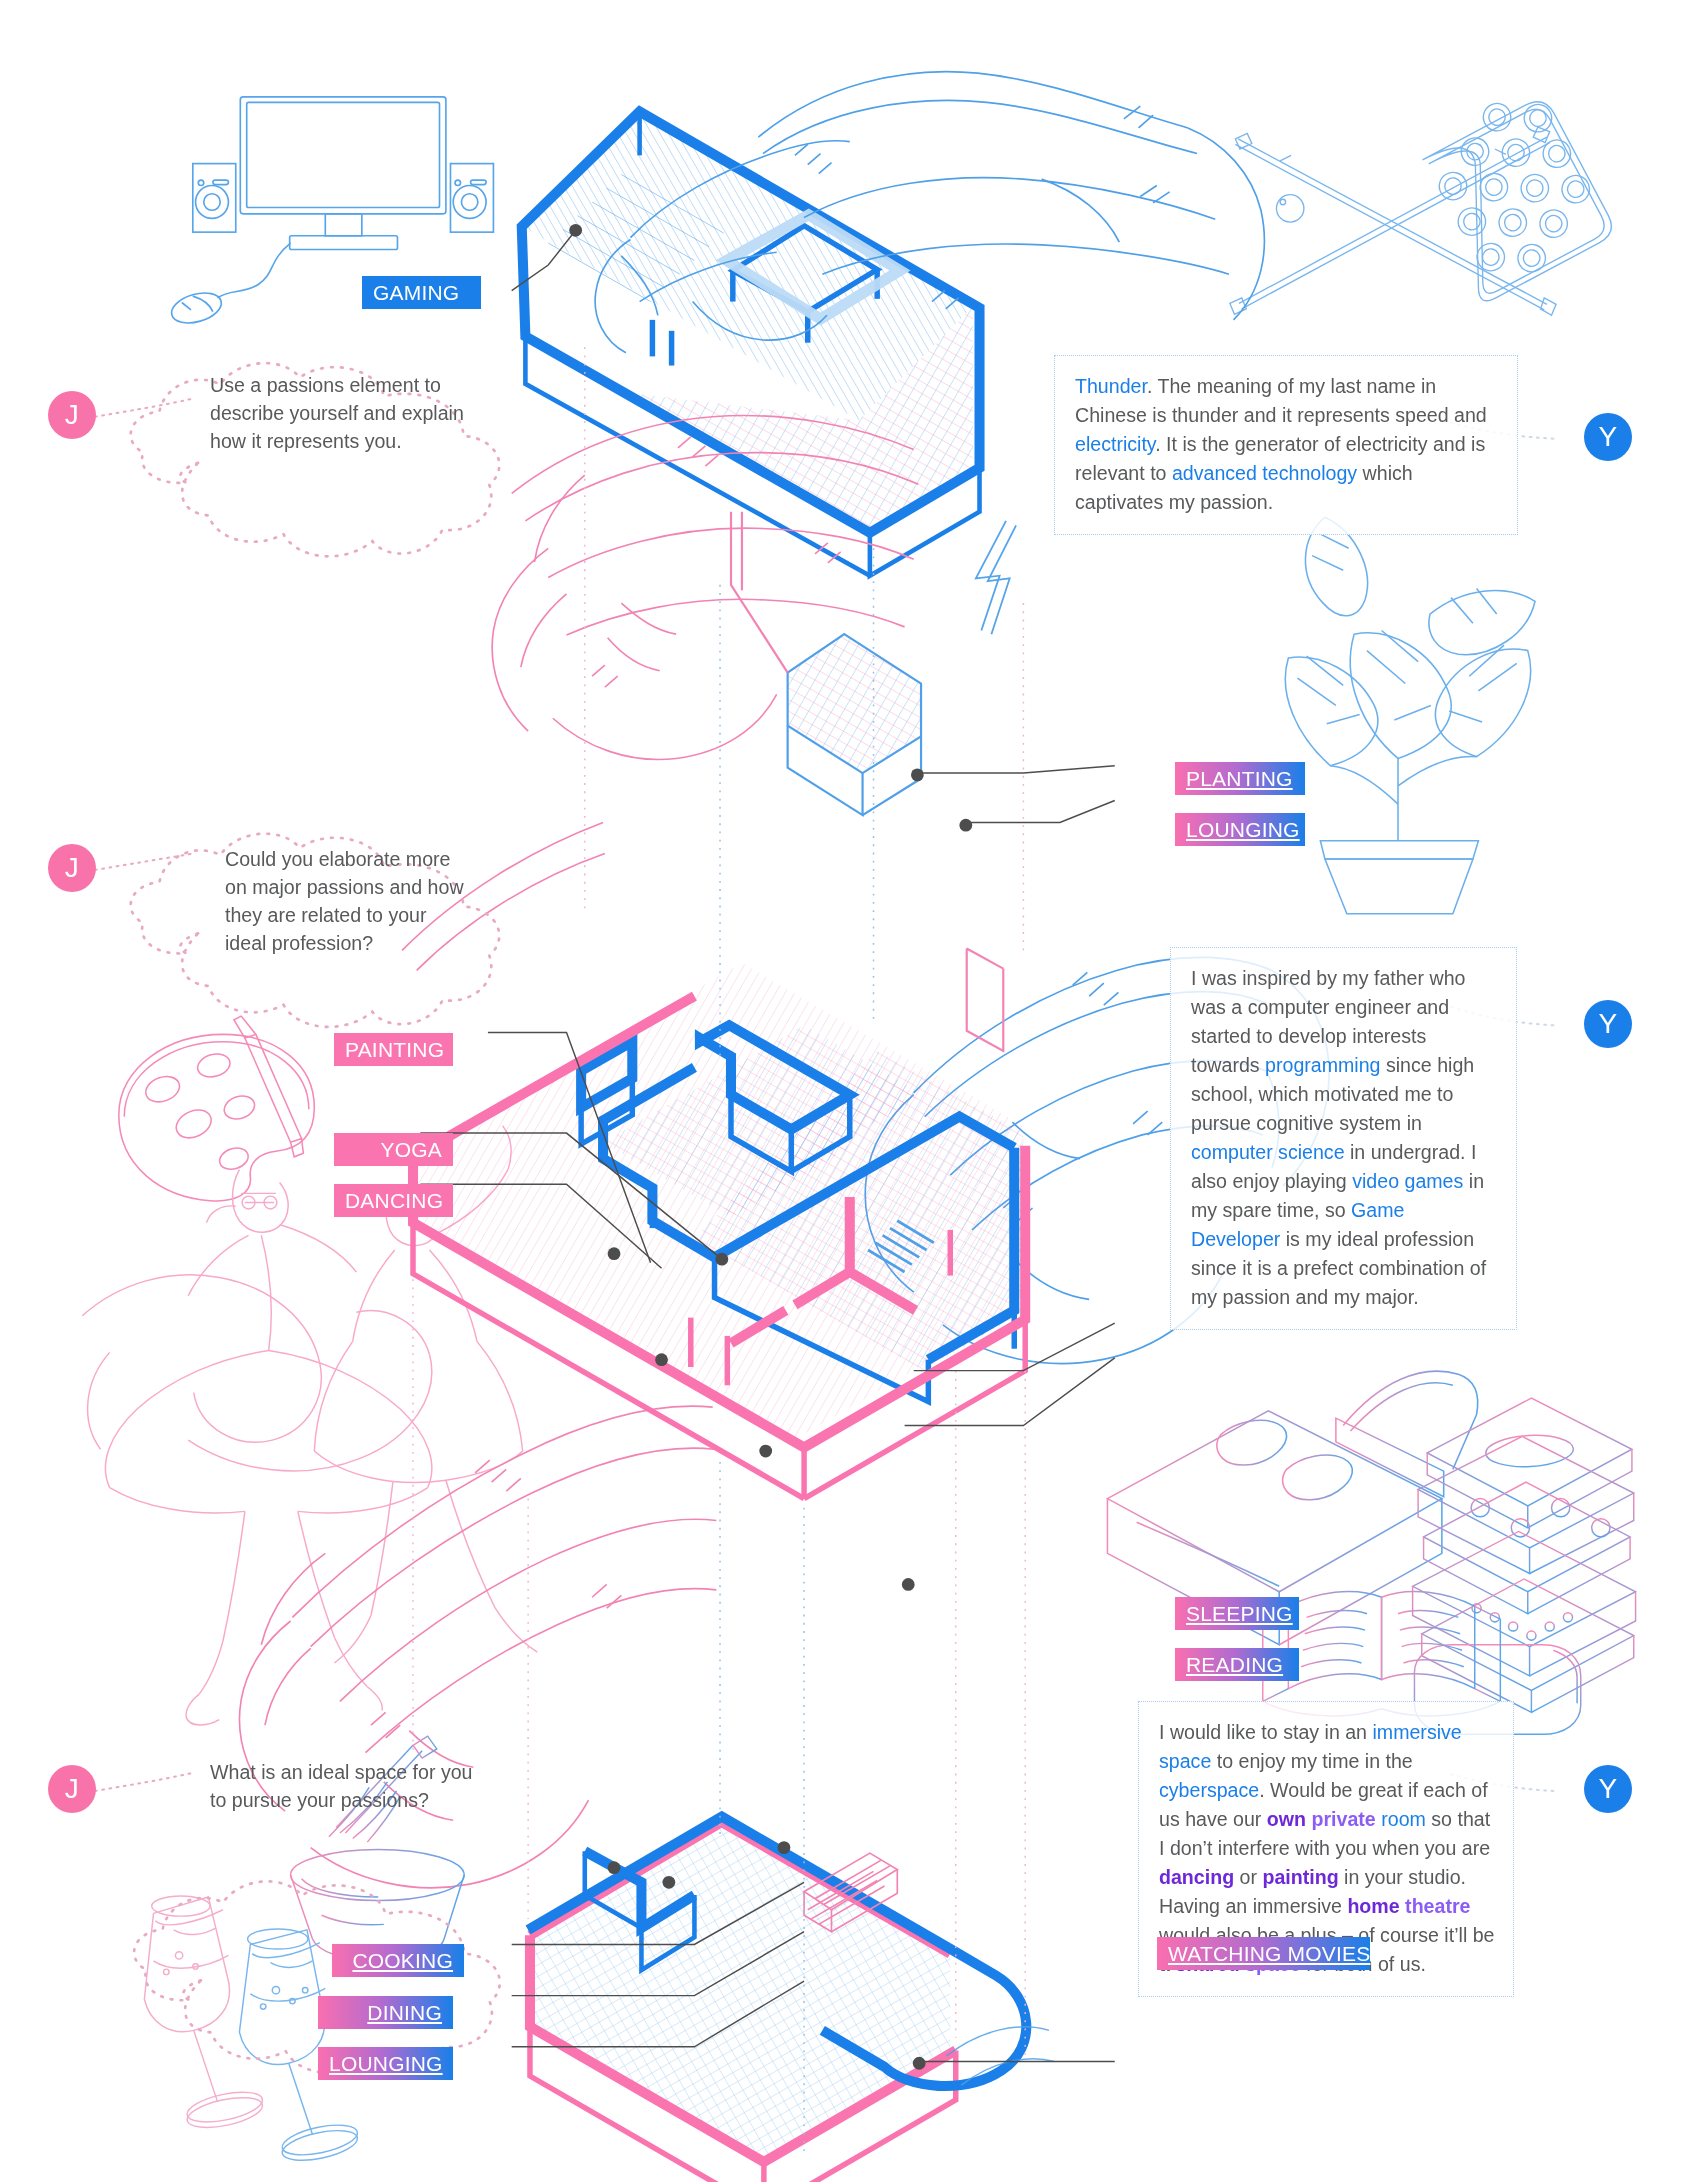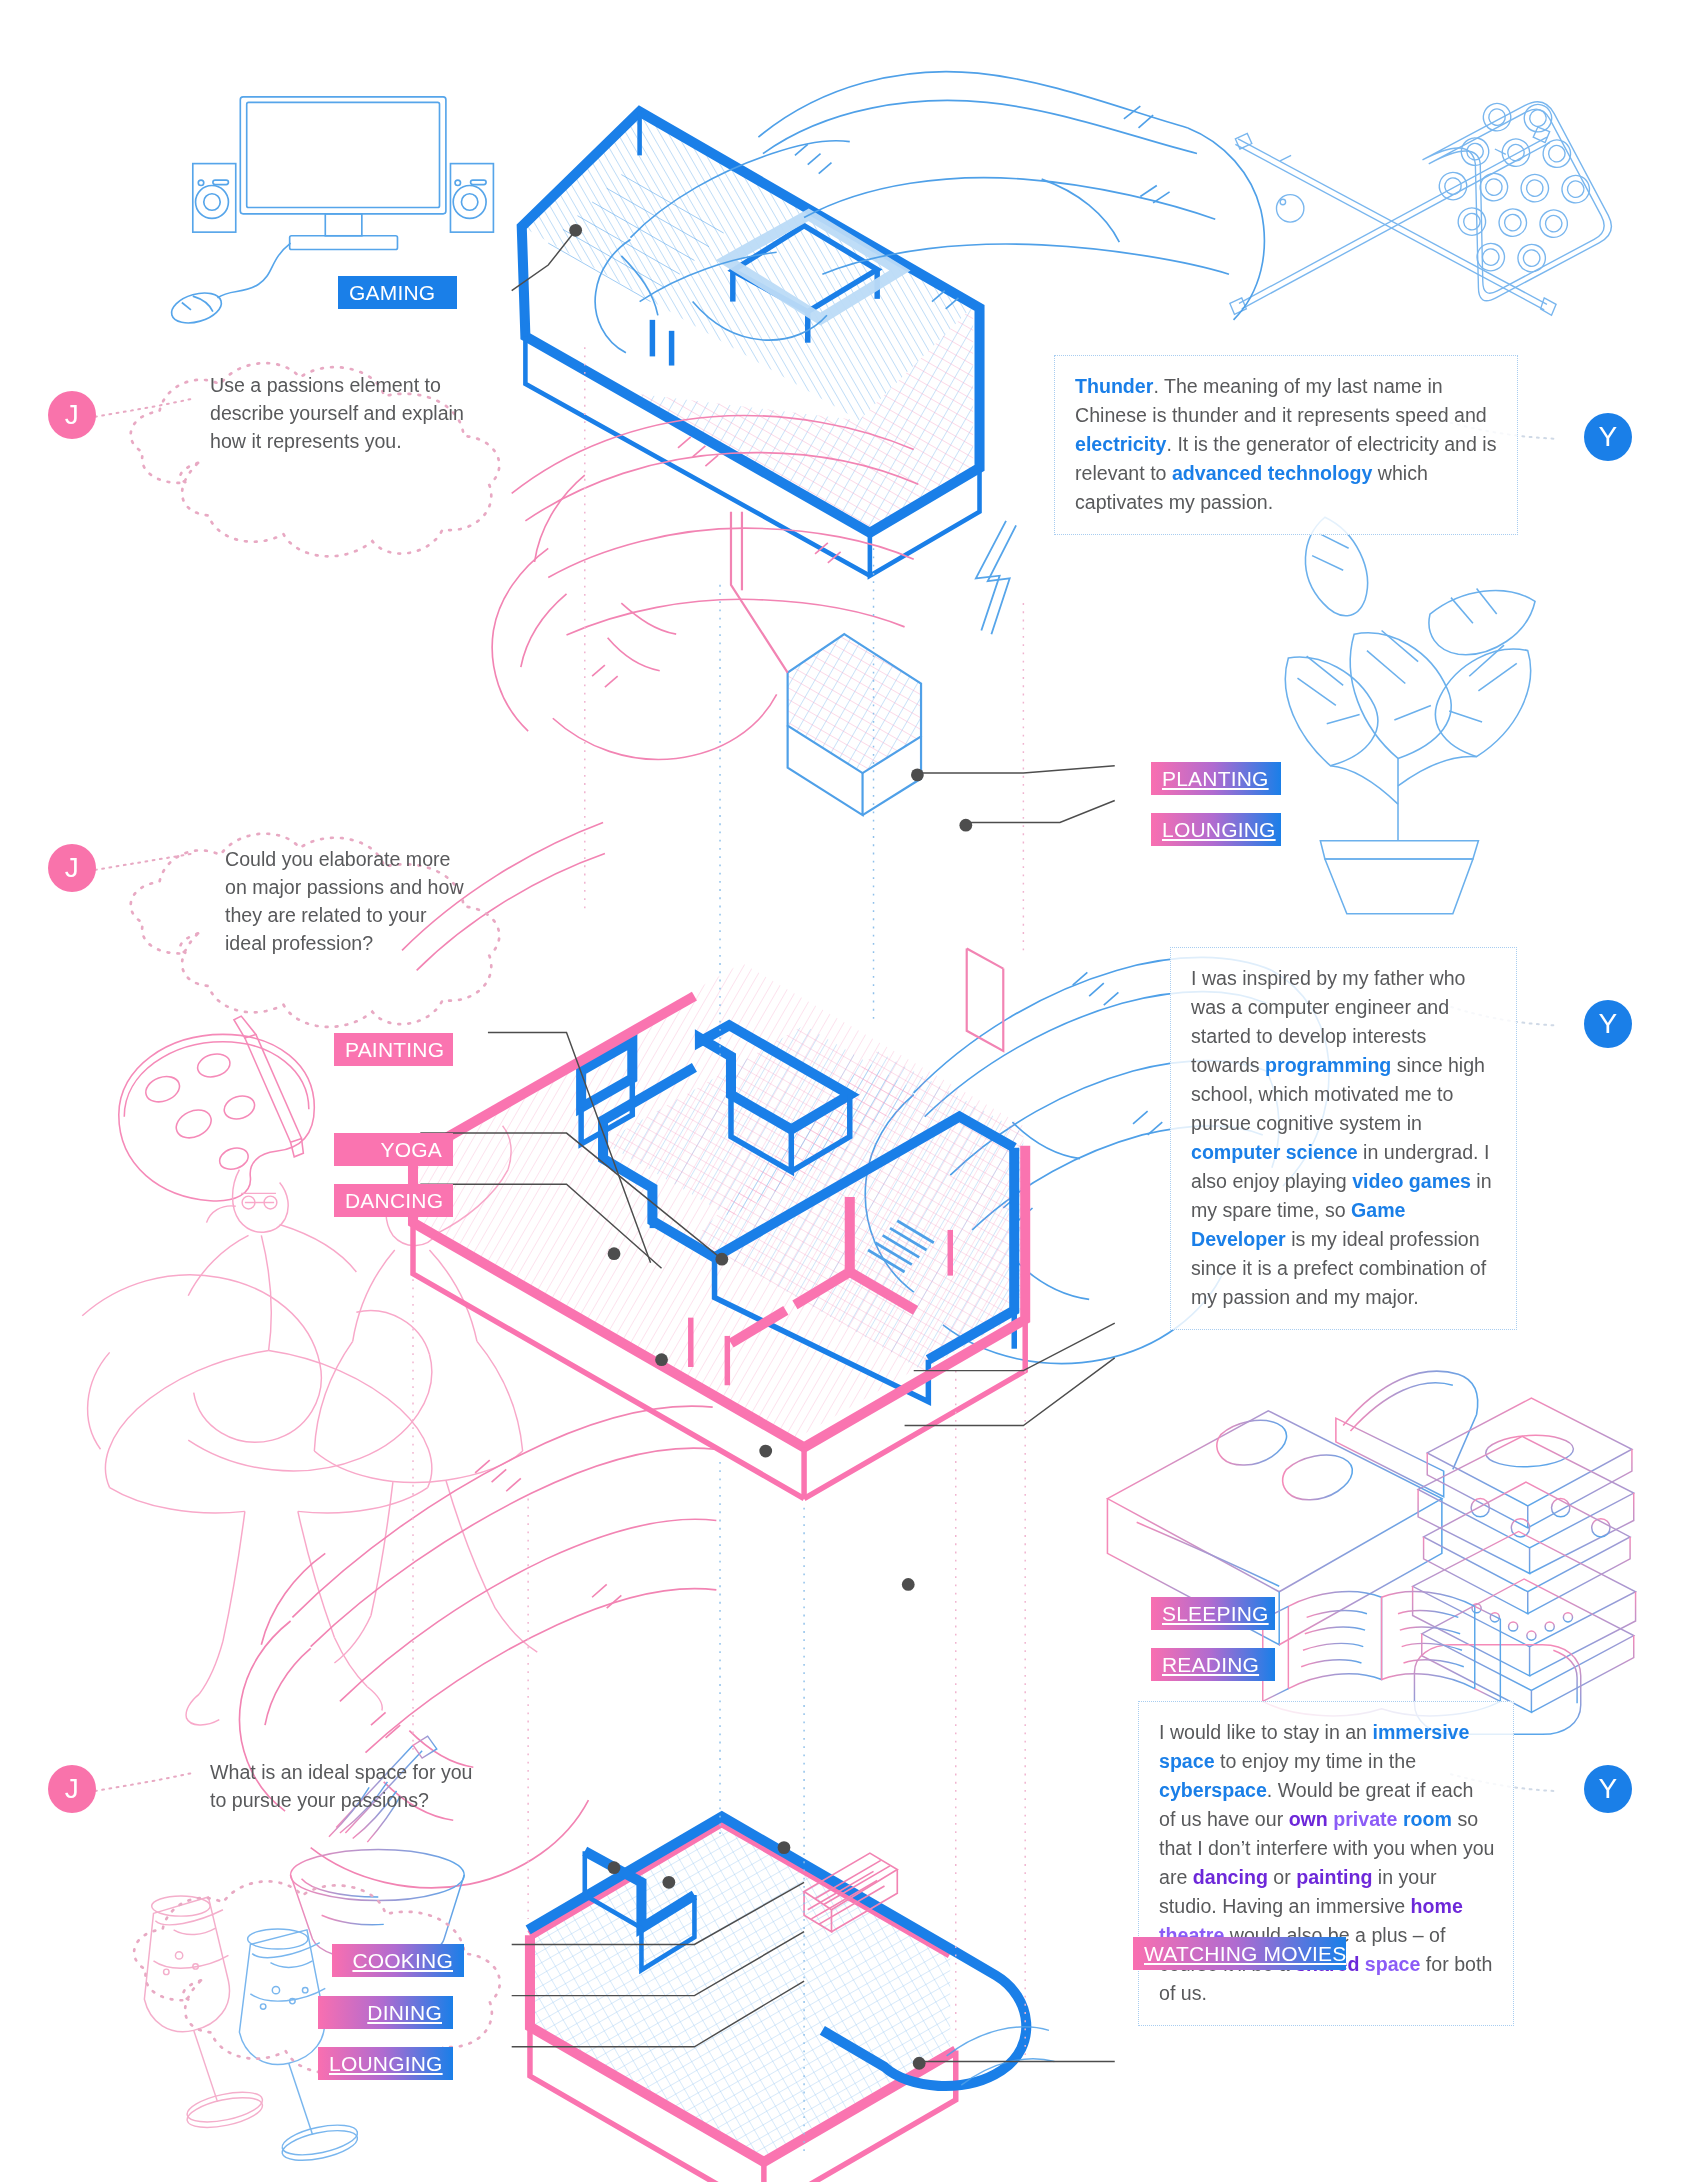--- a/index.html
+++ b/index.html
@@ -46,42 +46,42 @@
     position:absolute;
     z-index:30;
     border:1.8px dotted #a8cdf0;
     background:rgba(255,255,255,.82);
     color:#58595b;
     font-size:19.6px;
     line-height:29px;
     padding:15.5px 18.3px 17.4px 20px;
     box-sizing:border-box;
   }
-  .abubble .hl-blue{color:#1a7fe8;font-weight:bold;}
+  .abubble .hl-blue{color:#1a7fe8;font-weight:normal;}
   .abubble .hl-pink{color:#6d28d9;font-weight:bold;}
   .abubble .hl-violet{color:#8b5cf6;font-weight:bold;}
 
   
   .tag{
     position:absolute;
     z-index:35;
     color:#ffffff;
     font-size:21px;
     line-height:33px;
     height:33px;
     padding:0 11px;
     box-sizing:border-box;
     white-space:nowrap;
     letter-spacing:0.2px;
   }
   .tag.blue{background:#1a7fe8;}
   .tag.pink{background:#fa74b0;}
   .tag.grad{background:linear-gradient(90deg,#f96fb0 0%,#b06bd0 48%,#1a7fe8 100%);text-decoration:underline;}
   .tag.ralign{text-align:right;}
-  .tag.lalign{text-align:left;}
+  .tag.lalign{text-align:left;margin-left:24px;}
 </style>
 </head>
 <body>
 
 <div id="stage">
 
   <svg id="art" viewBox="0 0 1843 2389">
     <defs>
       <pattern id="hatchPinkD" width="9" height="9" patternUnits="userSpaceOnUse" patternTransform="rotate(30)">
         <line x1="0" y1="0" x2="0" y2="9" stroke="#f58ab8" stroke-width="0.9"></line>

